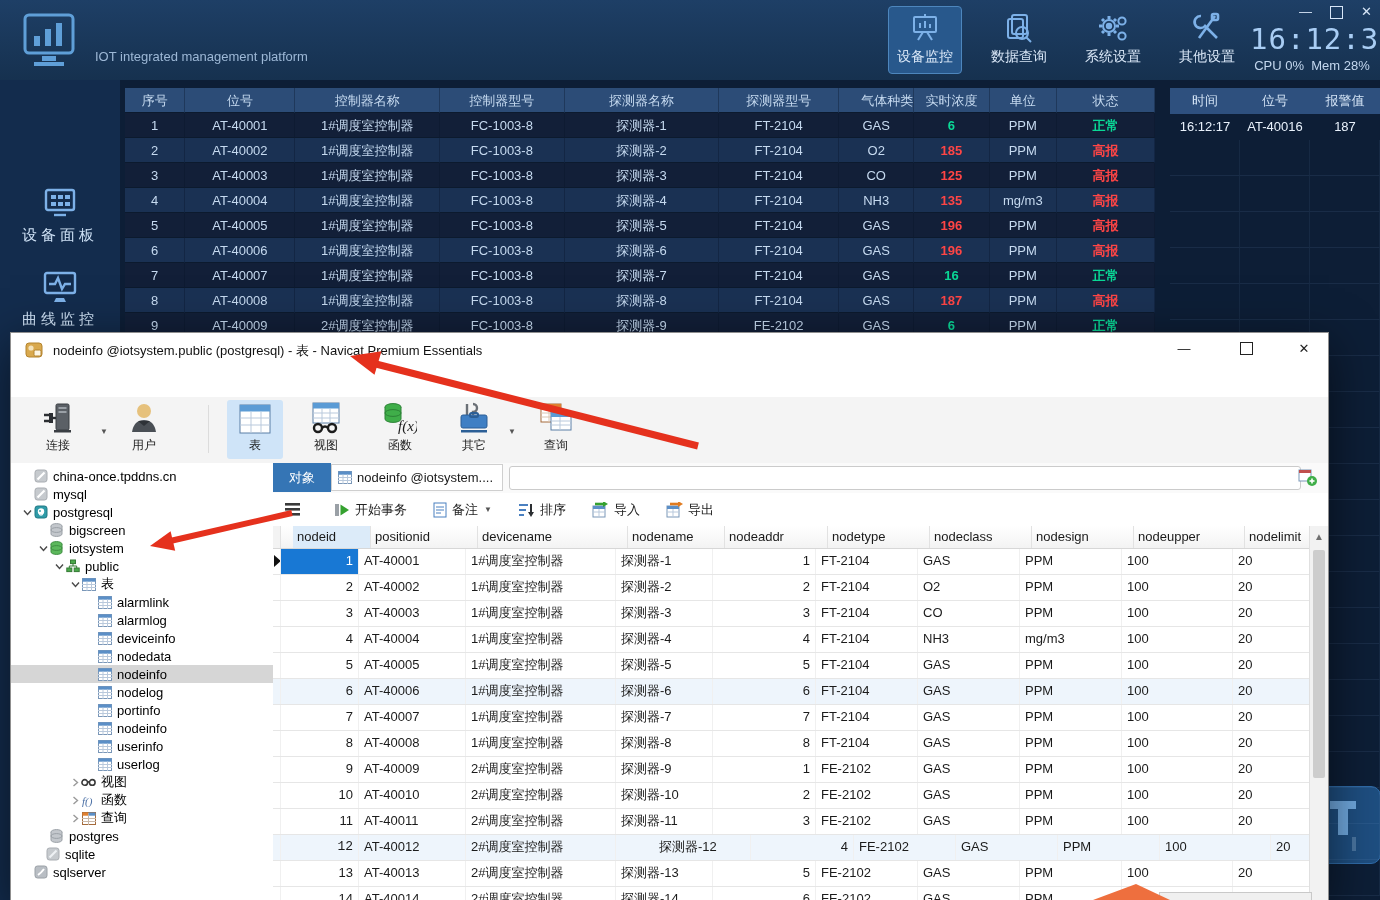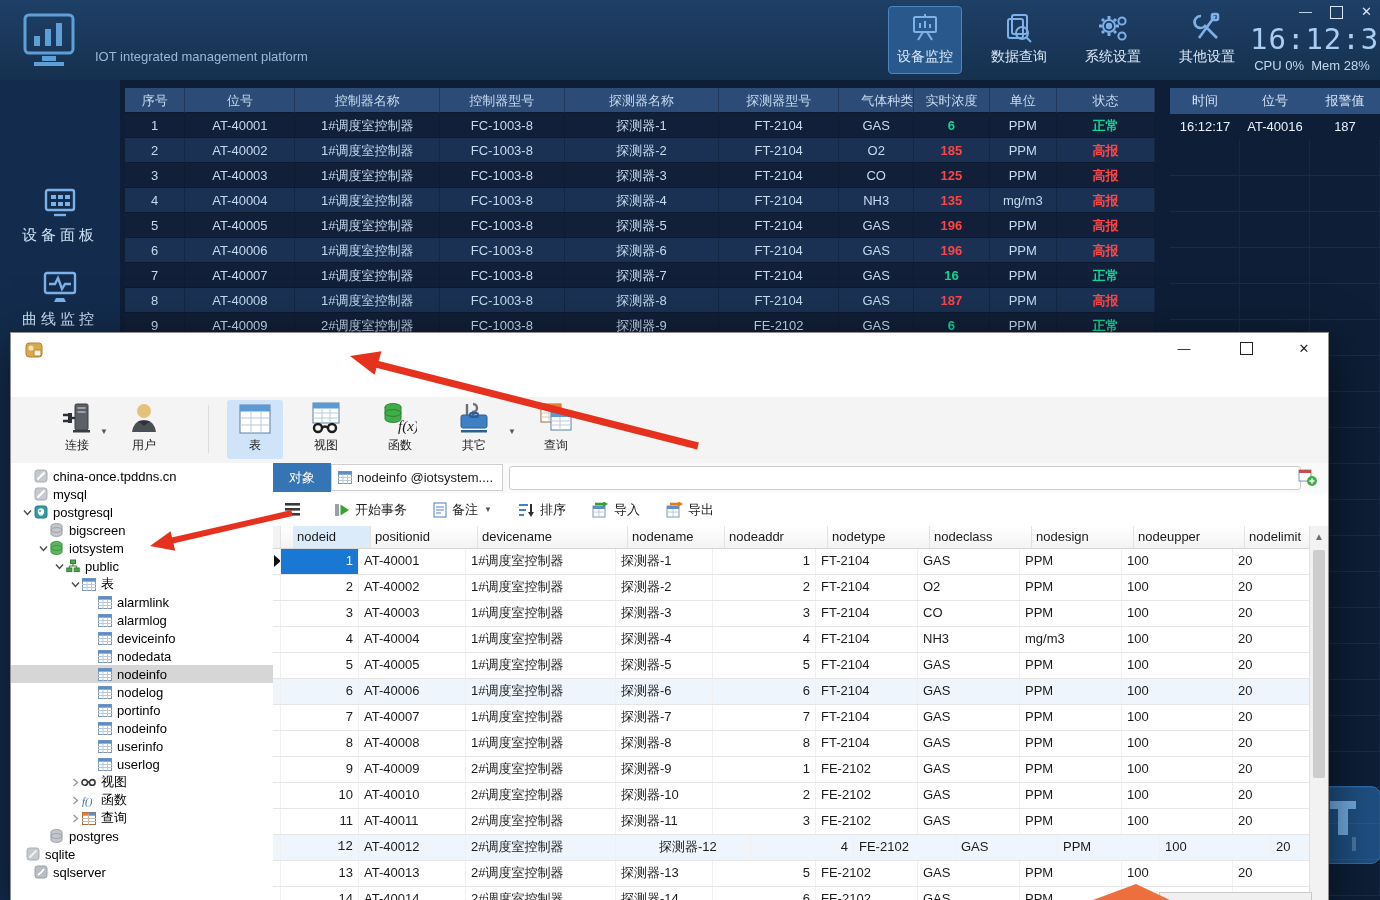--- a/index.html
+++ b/index.html
@@ -477,31 +477,32 @@
 
   <div class="nav-win">
     <div class="titlebar">
       <span class="title-ic ic">
         <svg width="18" height="18" viewBox="0 0 18 18">
           <rect x="1" y="2" width="16" height="14" rx="3" fill="#d9a94e" stroke="#b4842f"></rect>
           <circle cx="6" cy="7" r="2.6" fill="#f4e3bd"></circle>
           <rect x="9" y="9" width="7" height="6" rx="1.5" fill="#fdf6e4" stroke="#b4842f"></rect>
         </svg>
       </span>
+      <span class="title-tx">nodeinfo @iotsystem.public (postgresql) - 表 - Navicat Premium Essentials</span>
       <div class="tb-btn" style="left:1150px;">—</div>
       <div class="tb-btn" style="left:1212px;">
         <span style="width:11px;height:11px;border:1px solid #222;display:inline-block;"></span>
       </div>
       <div class="tb-btn" style="left:1270px;">✕</div>
     </div>
 
 
     <div class="toolbar" id="toolbar">
       <div class="tool-sep"></div>
-    <div class="tool-tile" style="left: 38px;">
+    <div class="tool-tile" style="left: 19px;">
           <span class="ic ni">
             <svg width="36" height="32" viewBox="0 0 36 32">
               <rect x="16" y="2" width="13" height="26" rx="1.5" fill="#5b6066" stroke="#3a3e43"></rect>
               <rect x="18.5" y="5" width="8" height="2" fill="#9aa0a6"></rect>
               <rect x="18.5" y="9" width="8" height="2" fill="#9aa0a6"></rect>
               <path d="M4 13 h5 M4 19 h5" stroke="#2b2e32" stroke-width="2.4"></path>
               <path d="M9 11 h4 v10 h-4 z" fill="#2b2e32"></path>
               <path d="M13 16 h3" stroke="#2b2e32" stroke-width="2.4"></path>
               <rect x="14" y="28" width="17" height="2.5" fill="#3a3e43"></rect>
             </svg>
@@ -901,21 +902,21 @@
             <svg width="13" height="14" viewBox="0 0 13 14">
               <g fill="#c3c7cc" stroke="#9aa0a6">
                 <ellipse cx="6.5" cy="3" rx="5.5" ry="2.4"></ellipse>
                 <path d="M1 3 v8 a5.5 2.4 0 0 0 11 0 v-8"></path>
                 <ellipse cx="6.5" cy="7" rx="5.5" ry="2.4" fill="none"></ellipse>
               </g>
             </svg>
           </span>
           <div class="tl">postgres</div>
         </div>
-        <div class="titem" style="padding-left: 2px;">
+        <div class="titem" style="padding-left: 22px;">
           <div class="slot"></div>
           <span class="ic">
             <svg width="14" height="14" viewBox="0 0 14 14">
               <rect x="1" y="1" width="12" height="12" rx="2.5" fill="#c6cace" stroke="#a9adb2"></rect>
               <path d="M3.5 10.5 L10.5 3.5" stroke="#eef1f4" stroke-width="2.2"></path>
             </svg>
           </span>
           <div class="tl">sqlite</div>
         </div>
         <div class="titem" style="padding-left: 10px;">

